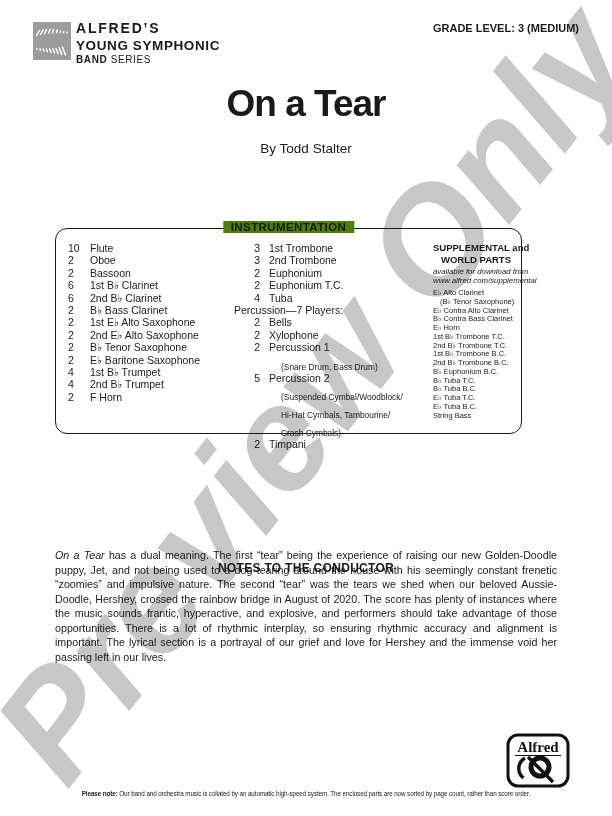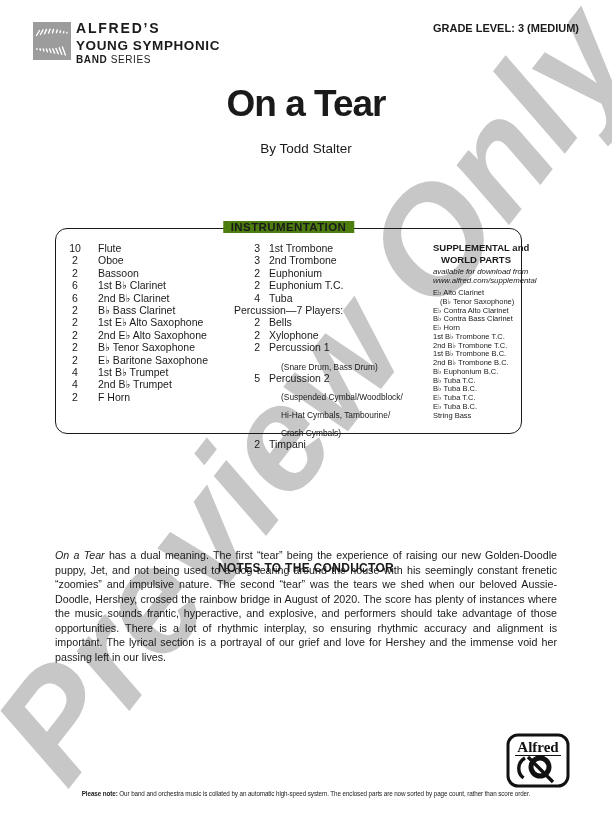--- a/index.html
+++ b/index.html
@@ -26,21 +26,21 @@
   .inst-box{position:absolute;left:55px;top:228px;width:465px;height:204px;
             border:1.5px solid #1a1a1a;border-radius:12px;}
   .inst-heading{position:absolute;top:-8px;left:50%;transform:translateX(-50%);
                 background:#4d7c0f;padding:0 8px;font-size:11.5px;font-weight:bold;
                 letter-spacing:0.4px;white-space:nowrap;}
   .inst-col{position:absolute;top:13px;}
   .col-left{left:12px;}
   .col-mid{left:178px;}
   .col-right{left:377px;width:86px;}
   .irow{display:flex;font-size:10.5px;line-height:12.4px;white-space:nowrap;}
-  .col-left .qty{flex:none;width:14px;text-align:center;padding-right:16px;}
+  .col-left .qty{flex:none;width:14px;text-align:left;padding-right:8px;}
   .col-mid .qty{flex:none;width:26px;text-align:right;padding-right:9px;}
   .subwrap{padding-left:47px;}
   .subline{font-size:8.4px;line-height:10px;white-space:nowrap;margin-top:8px;}
   .supp-head{font-size:9.5px;line-height:11.5px;font-weight:bold;text-align:center;white-space:nowrap;}
   .supp-note{font-size:7.8px;line-height:9px;font-style:italic;text-align:left;margin-top:2px;white-space:nowrap;}
   .supp-list{margin-top:4px;font-size:7.5px;line-height:8.75px;}
   .supp-item{white-space:nowrap;}
   .supp-item.indent{padding-left:7px;}
   
   .notes-head{position:absolute;left:0;top:561px;width:100%;text-align:center;

